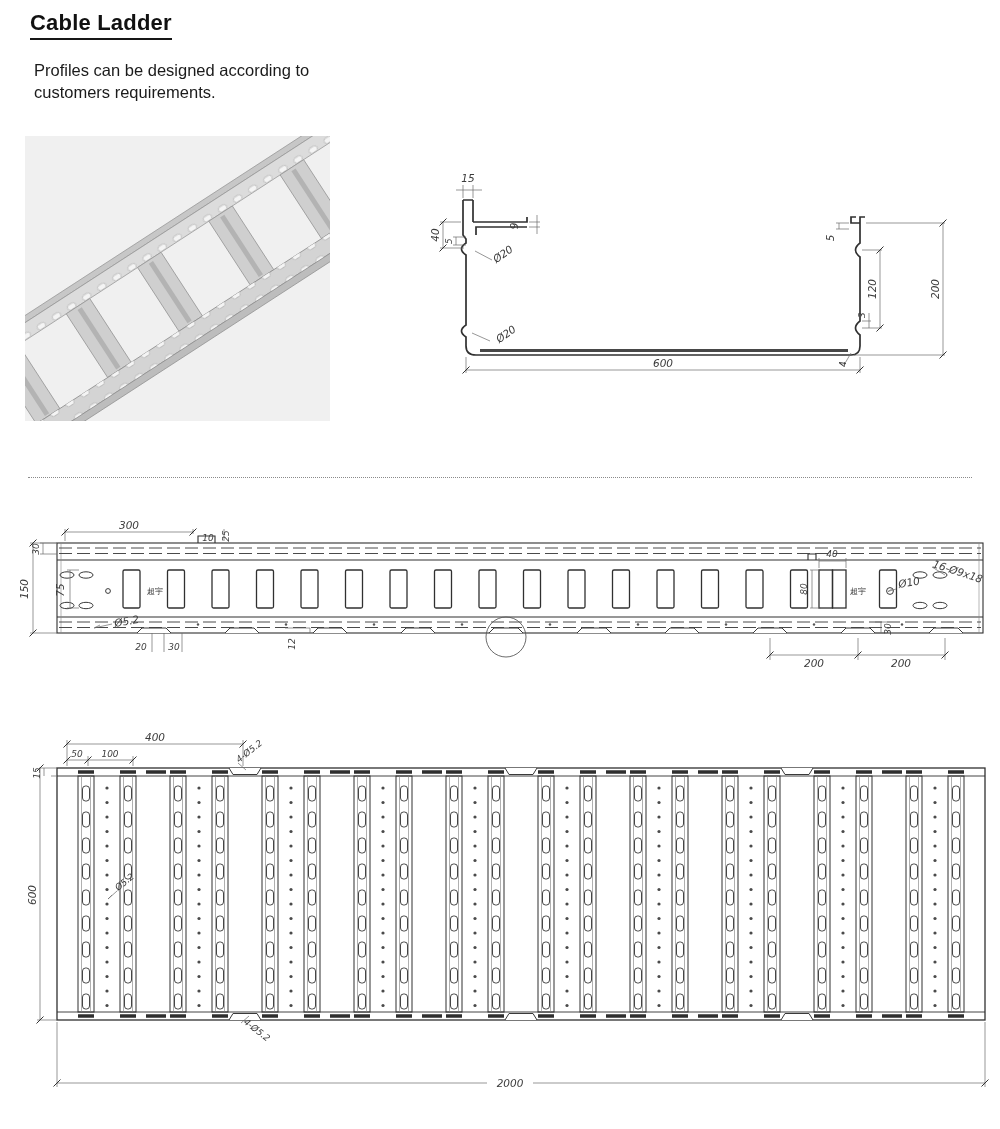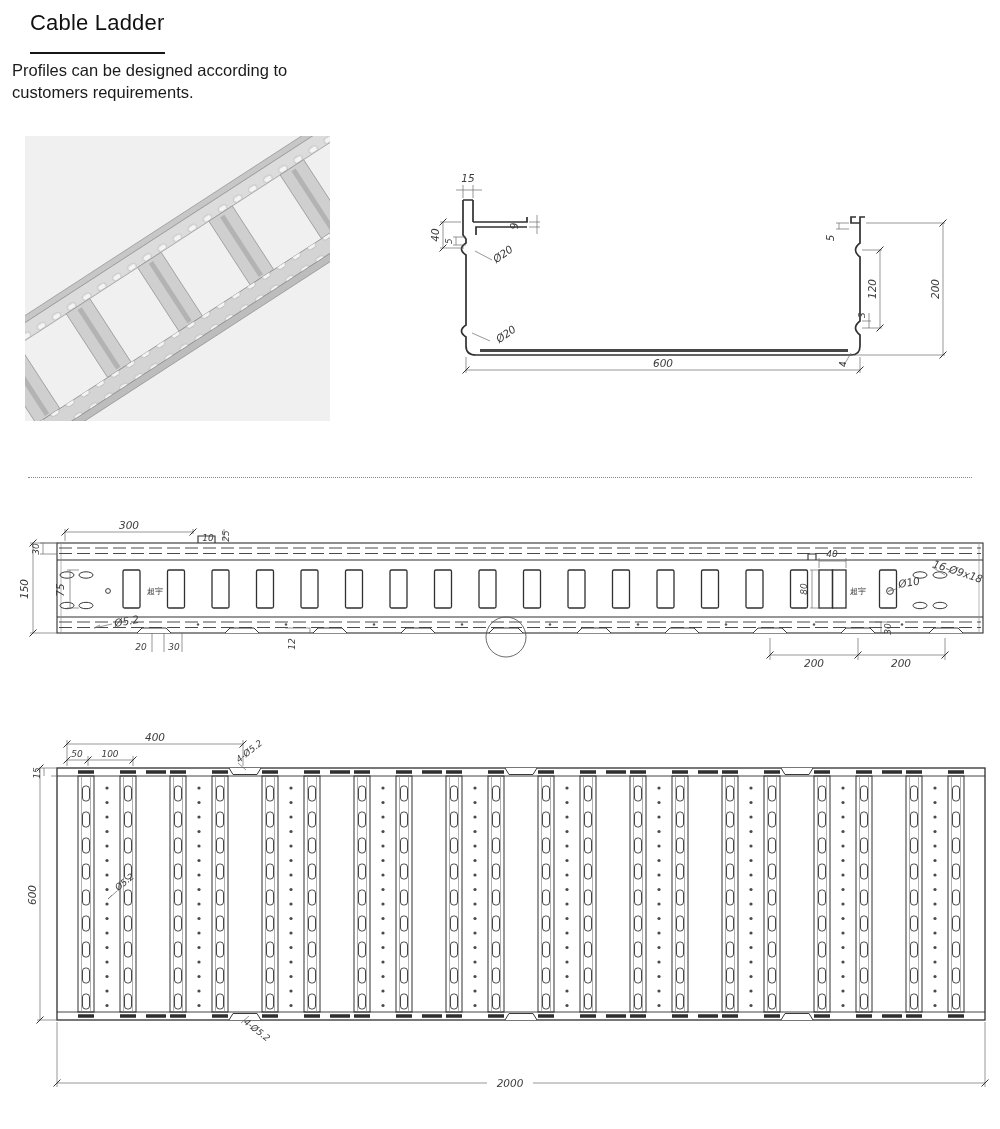--- a/index.html
+++ b/index.html
@@ -1,20 +1,20 @@
 <!DOCTYPE html>
 <html><head>
 <meta charset="utf-8">
 <style>
   html,body{margin:0;padding:0;background:#fff;}
   body{width:1000px;height:1129px;position:relative;font-family:"Liberation Sans",sans-serif;color:#111;overflow:hidden;}
   .abs{position:absolute;}
-  h1.title{left:30px;top:10px;margin:0;font-size:22px;font-weight:normal;color:#111;
-           border-bottom:2px solid #161616;padding-bottom:16px;display:inline-block;letter-spacing:.2px;}
-  p.desc{left:12px;top:60px;width:312px;margin:0;font-size:16.5px;line-height:1.32;color:#1b1b1b;}
+  h1.title{left:30px;top:10px;margin:0;font-size:22px;font-weight:bold;color:#111;
+           border-bottom:2px solid #161616;padding-bottom:2px;display:inline-block;letter-spacing:.2px;}
+  p.desc{left:34px;top:60px;width:312px;margin:0;font-size:16.5px;line-height:1.32;color:#1b1b1b;}
   .photo{left:25px;top:136px;width:305px;height:285px;background:#f0f0f0;}
   .sep{left:28px;top:477px;width:944px;height:0;border-top:1.5px dotted #8a8a8a;}
   svg{display:block;}
   svg text{font-family:"DejaVu Sans",sans-serif;font-style:italic;fill:#3c3c3c;}
   .dim{font-size:10.5px;}
   .dimS{font-size:9px;}
   .brand{font-size:8px;font-style:normal;fill:#333;}
 </style>
 </head>
 <body>

